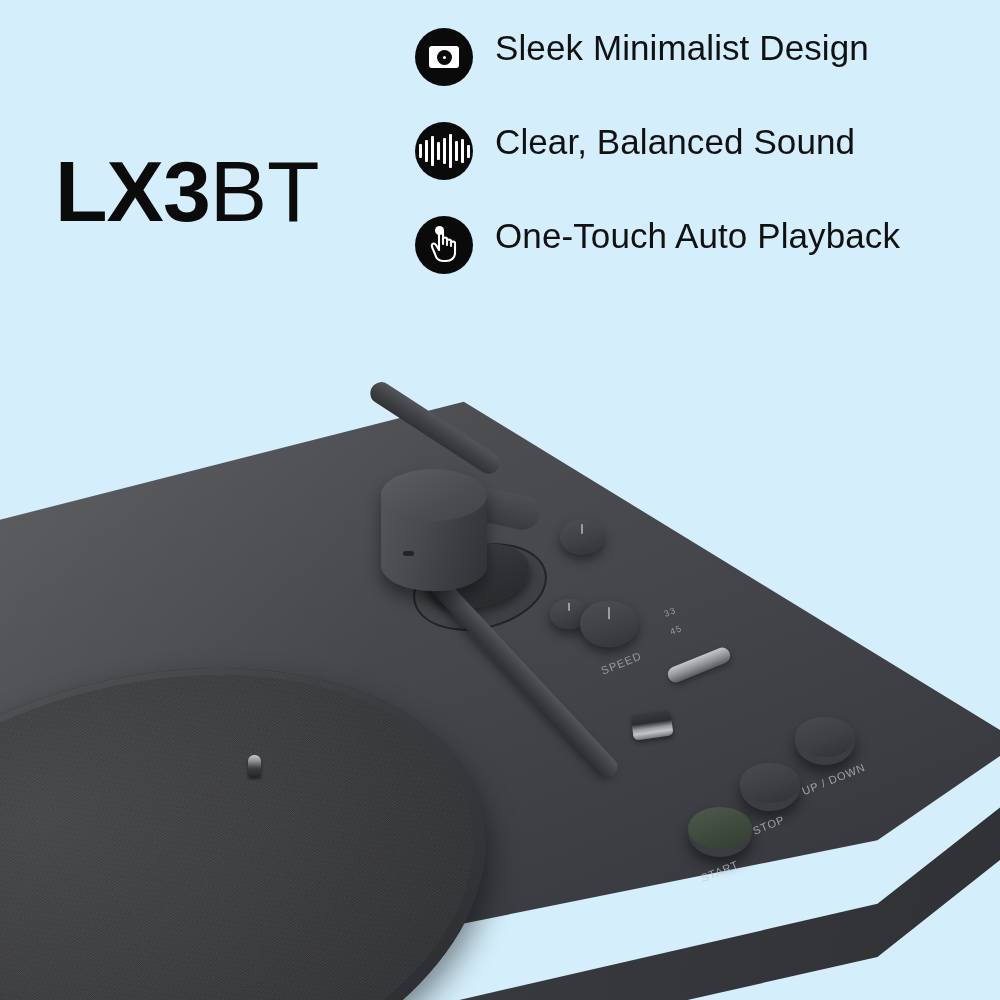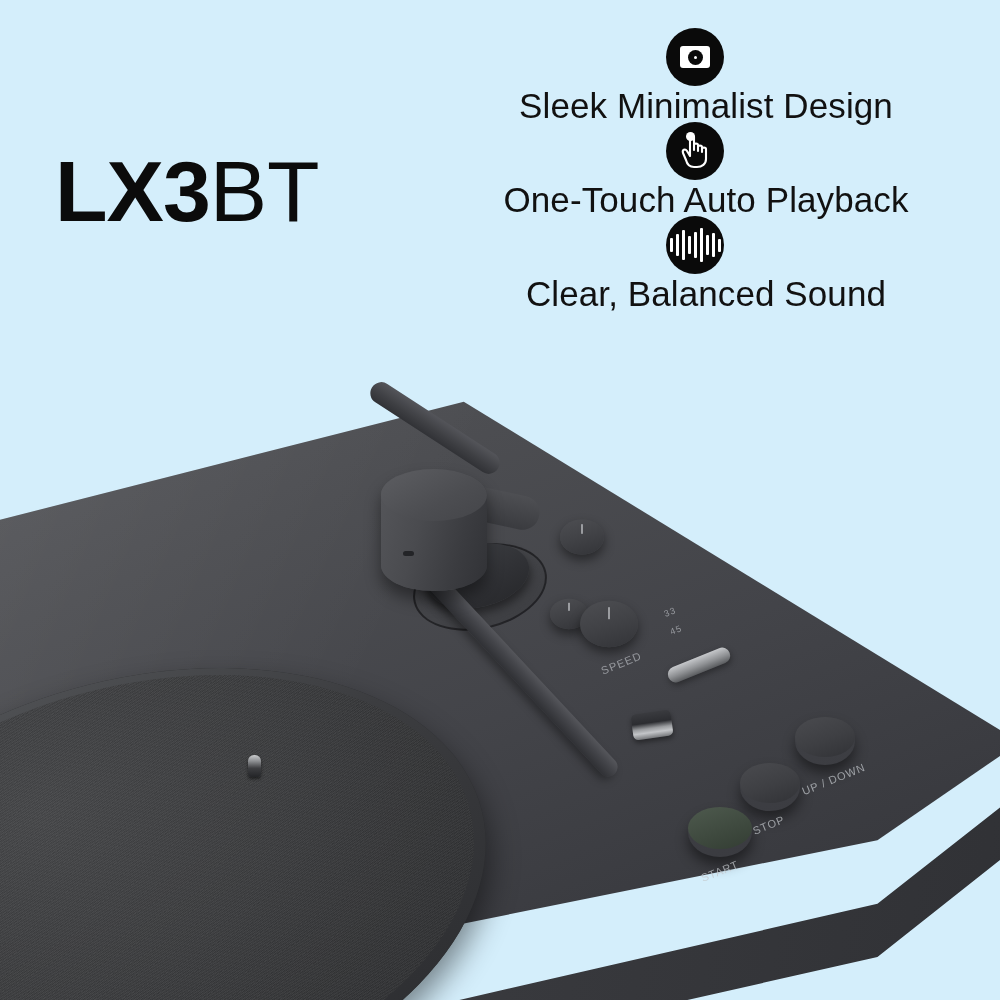--- a/index.html
+++ b/index.html
@@ -17,21 +17,21 @@
     font-family:"Liberation Sans", sans-serif;
     font-size:86px;line-height:1;white-space:nowrap;
     color:#0b0b0b;letter-spacing:-1px;
   }
   #brand-logo .lg-bold{font-weight:700;text-align:center;}
   #brand-logo .lg-light{font-weight:300;letter-spacing:0px;}
 
   
   #feature-list{position:absolute;left:415px;top:28px;width:560px;}
   .feature-row{
-    display:flex;align-items:center;height:74px;margin-bottom:20px;flex-direction:column;
+    display:flex;height:74px;margin-bottom:20px;
   }
   .feature-badge{
     width:58px;height:58px;border-radius:50%;
     background:#0a0a0a;flex:0 0 58px;
     display:flex;align-items:center;justify-content:center;
     position:relative;
   }
   .feature-text{
     margin-left:22px;font-size:35px;font-weight:400;color:#111;
     white-space:nowrap;letter-spacing:0.1px;
@@ -238,53 +238,53 @@
       <div class="feature-badge">
         <div class="ic-tt">
           <div class="disc">
               <i></i>
             </div>
         </div>
       </div>
       <div class="feature-text">Sleek Minimalist Design</div>
     </div>
 
-
-    <div class="feature-row">
-      <div class="feature-badge">
-        <div class="ic-hand">
-          <span class="dot"></span>
-          <svg width="34" height="36" viewBox="0 0 34 36">
-            <path d="M12 4 C12 2 16 2 16 4 L16 17 L16 12 C16 10 20 10 20 12 L20 18
-                     L20 14 C20 12 24 12 24 14 L24 19 L24 16 C24 14 28 14 28 16
-                     L28 26 C28 31 24 34 19 34 L16 34 C12 34 9 31 8 27
-                     L5 20 C4 17 7 15 9 18 L12 23 Z" fill="none" stroke="#ffffff" stroke-width="2.1" stroke-linejoin="round" stroke-linecap="round"></path>
-          </svg>
-        </div>
-      </div>
-      <div class="feature-text">One-Touch Auto Playback</div>
-    </div>
 
     <div class="feature-row">
       <div class="feature-badge">
         <div class="ic-wave" id="waveform-icon">
             <span style="height: 14px;"></span>
             <span style="height: 22px;"></span>
             <span style="height: 30px;"></span>
             <span style="height: 18px;"></span>
             <span style="height: 26px;"></span>
             <span style="height: 34px;"></span>
             <span style="height: 20px;"></span>
             <span style="height: 24px;"></span>
             <span style="height: 13px;"></span>
           </div>
       </div>
       <div class="feature-text">Clear, Balanced Sound</div>
     </div>
 
+    <div class="feature-row">
+      <div class="feature-badge">
+        <div class="ic-hand">
+          <span class="dot"></span>
+          <svg width="34" height="36" viewBox="0 0 34 36">
+            <path d="M12 4 C12 2 16 2 16 4 L16 17 L16 12 C16 10 20 10 20 12 L20 18
+                     L20 14 C20 12 24 12 24 14 L24 19 L24 16 C24 14 28 14 28 16
+                     L28 26 C28 31 24 34 19 34 L16 34 C12 34 9 31 8 27
+                     L5 20 C4 17 7 15 9 18 L12 23 Z" fill="none" stroke="#ffffff" stroke-width="2.1" stroke-linejoin="round" stroke-linecap="round"></path>
+          </svg>
+        </div>
+      </div>
+      <div class="feature-text">One-Touch Auto Playback</div>
+    </div>
+
   </div>
 
   <div id="turntable">
 
     <div class="plinth-frontface"></div>
     <div class="plinth-side"></div>
     <div class="plinth-top"></div>
 
     <div class="platter">
       <div class="rim"></div>

